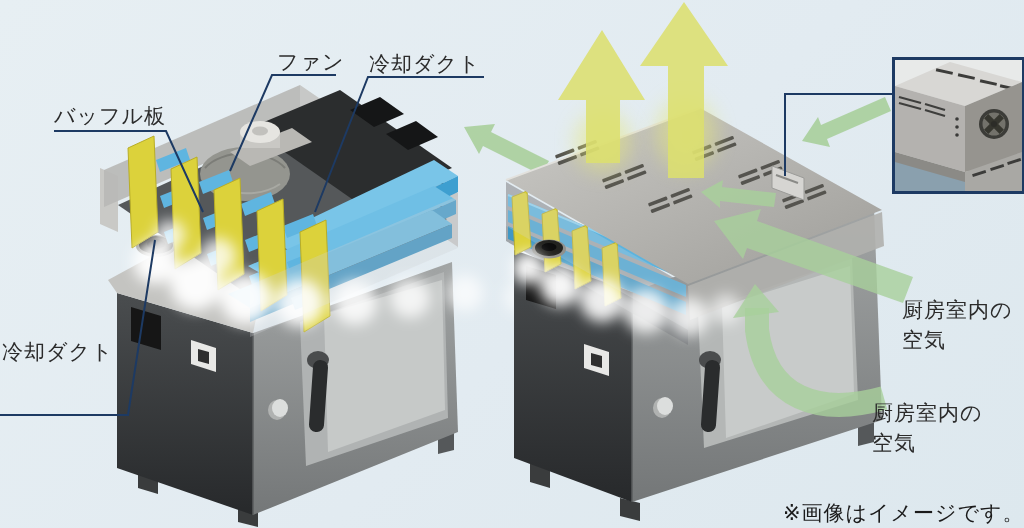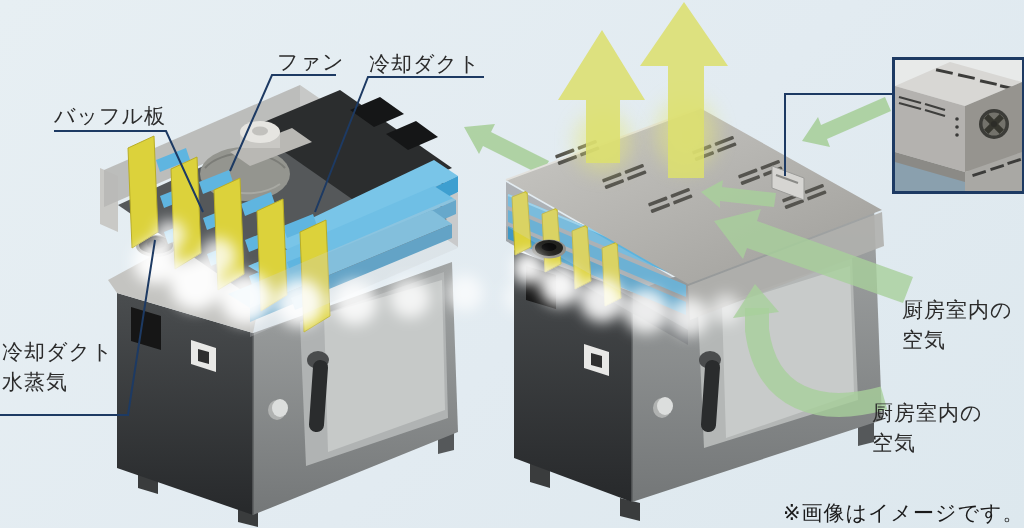--- a/index.html
+++ b/index.html
@@ -328,21 +328,20 @@
 </svg>
 
 <div class="label" style="left:277px;top:47px">ファン</div>
 
 <div class="label" style="left:369px;top:49px">冷却ダクト</div>
 
 <div class="label" style="left:54px;top:101px">バッフル板</div>
 
 <div class="label" style="left:2px;top:337px">
   <div>冷却ダクト</div>
-  <div>水蒸気</div>
 </div>
 
 
 <div class="label" style="left:902px;top:295px">
   <div>厨房室内の</div>
   <div>空気</div>
 </div>
 
 <div class="label" style="left:872px;top:398px">
   <div>厨房室内の</div>

